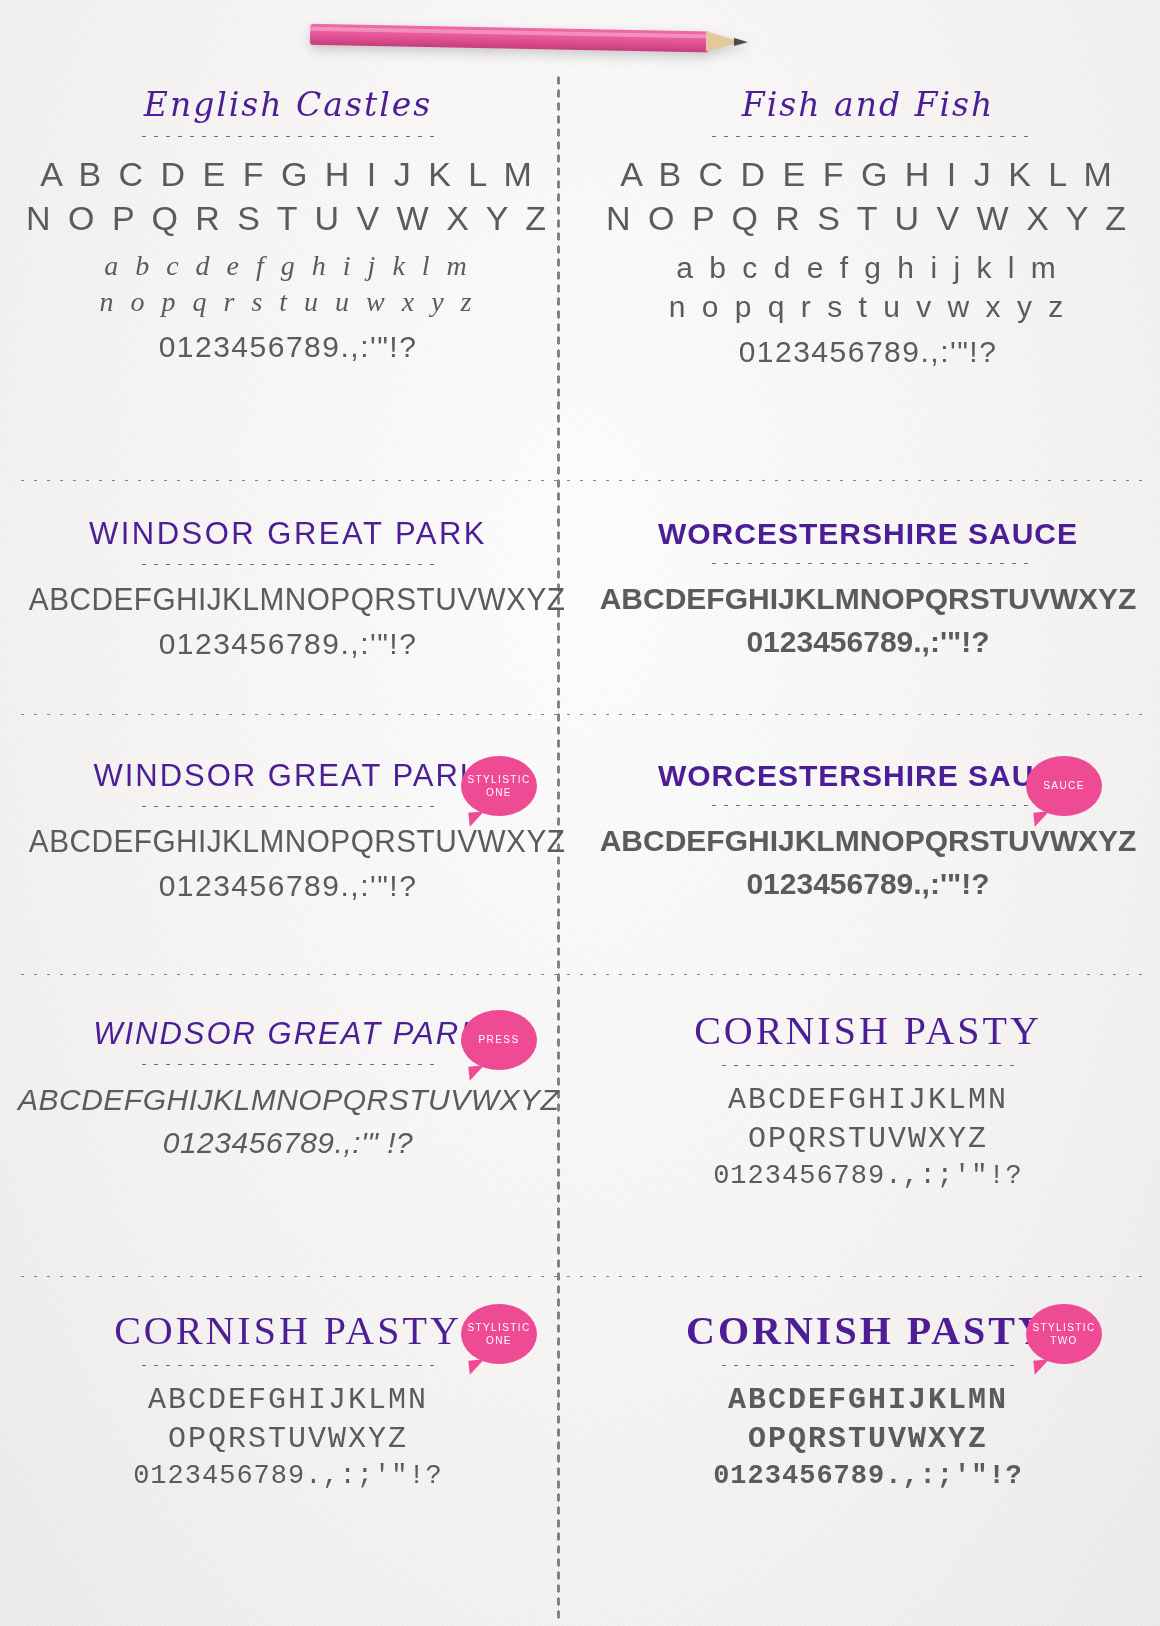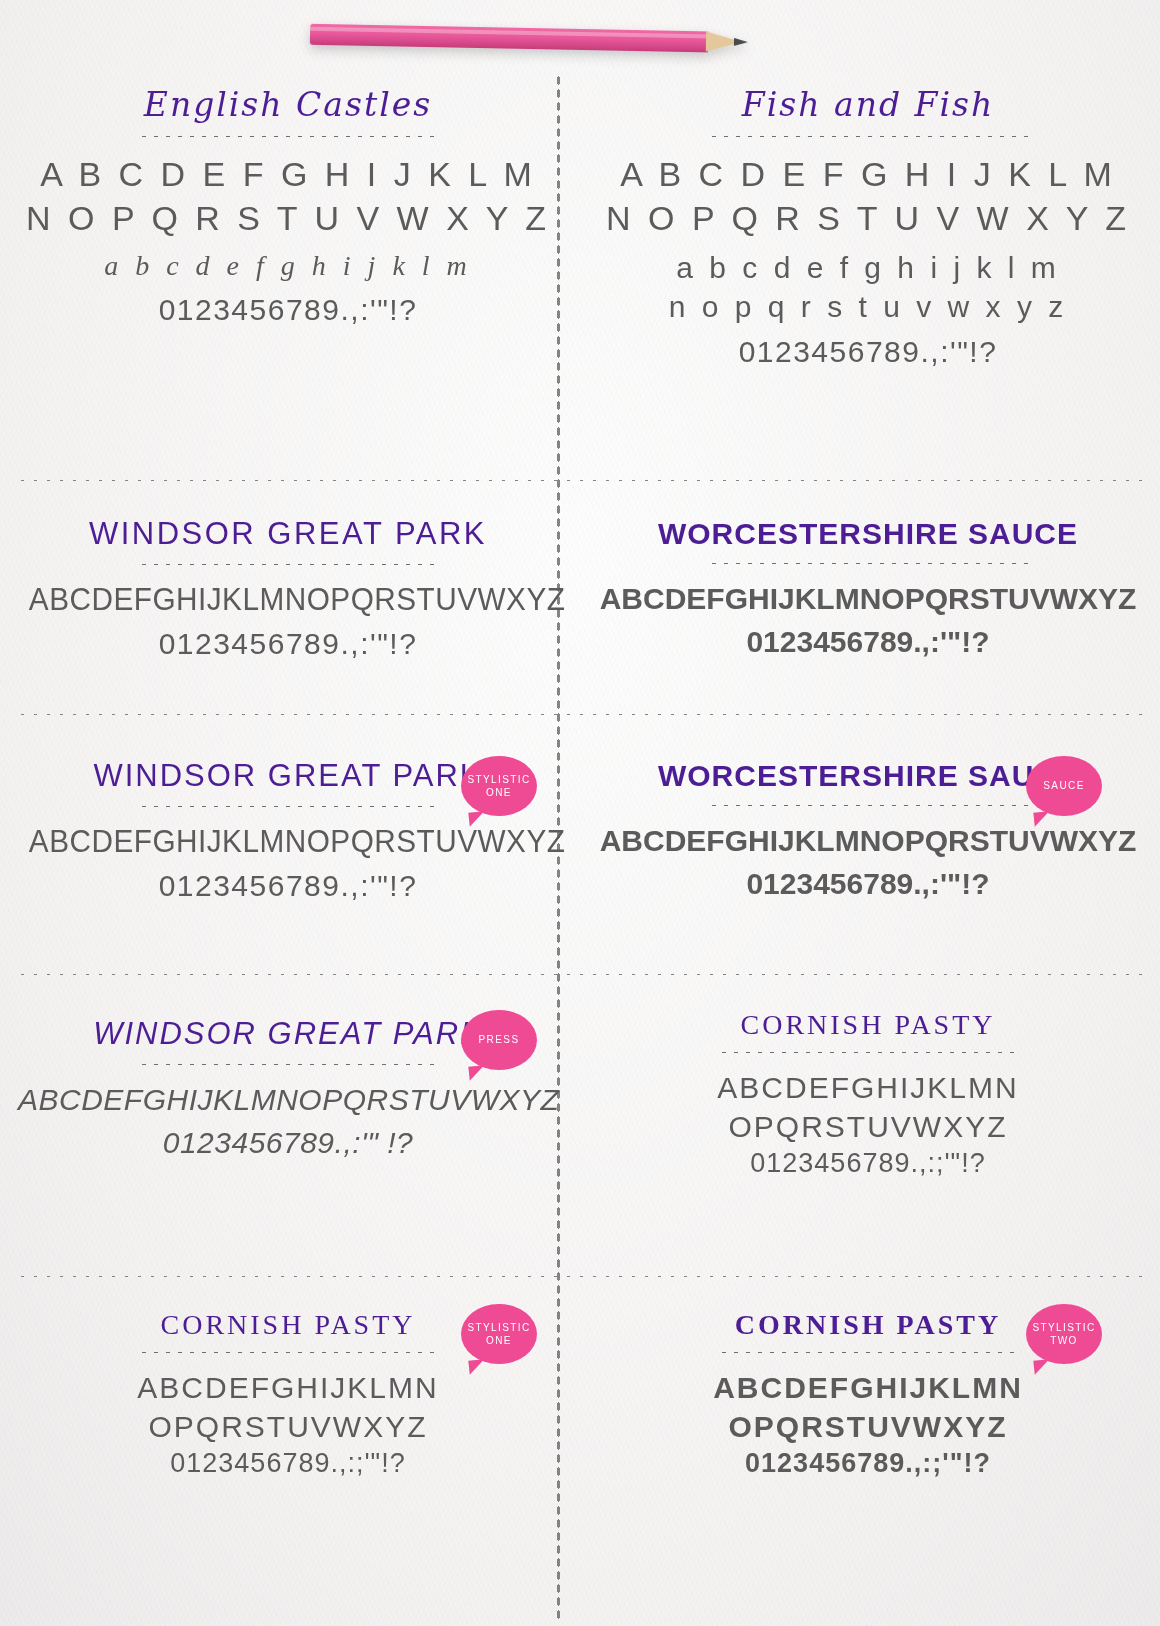--- a/index.html
+++ b/index.html
@@ -121,21 +121,21 @@
   .title-block {
     font-family: "Liberation Sans", sans-serif;
     font-size: 31px;
     letter-spacing: 2.5px;
     font-weight: normal;
   }
   .title-block.rough { letter-spacing: 2px; }
   .title-block.italic { font-style: italic; letter-spacing: 2px; }
   .title-serif {
     font-family: "Liberation Serif", serif;
-    font-size: 28px;
+    font-size: 40px;
     letter-spacing: 3px;
   }
 
   .dotline {
     margin: 11px auto 13px auto;
     height: 5px;
     background-image: radial-gradient(#5f5f5f 1.5px, transparent 1.7px);
     background-size: 12px 5px;
     background-repeat: repeat-x;
     opacity: 0.9;
@@ -176,21 +176,21 @@
     font-size: 30px;
     letter-spacing: 0px;
   }
   .sp-italic {
     font-family: "Liberation Sans", sans-serif;
     font-style: italic;
     font-size: 30px;
     letter-spacing: 0.5px;
   }
   .sp-serif {
-    font-family: Liberation Sans, sans-serif;
+    font-family: Liberation Mono, monospace;
     font-size: 30px;
     letter-spacing: 2px;
   }
 
   
   .badge {
     position: absolute;
     width: 76px;
     height: 60px;
     background: #ef4b95;
@@ -236,20 +236,21 @@
   <div class="h-divider" style="top:712px;"></div>
   <div class="h-divider" style="top:972px;"></div>
   <div class="h-divider" style="top:1274px;"></div>
 
   <div class="block" style="left:18px; top:88px;">
     <div class="title title-script">English Castles</div>
     <div class="dotline" style="width:300px;"></div>
     <div class="specimen sp-thin">A B C D E F G H I J K L M</div>
     <div class="specimen sp-thin">N O P Q R S T U V W X Y Z</div>
     <div class="specimen sp-thin-lower" style="margin-top:8px;">a b c d e f g h i j k l m</div>
+    <div class="specimen sp-thin-lower">n o p q r s t u u w x y z</div>
     <div class="specimen sp-num" style="margin-top:6px;">0123456789.,:'"!?</div>
   </div>
 
   <div class="block" style="left:598px; top:88px;">
     <div class="title title-script">Fish and Fish</div>
     <div class="dotline" style="width:320px;"></div>
     <div class="specimen sp-thin">A B C D E F G H I J K L M</div>
     <div class="specimen sp-thin">N O P Q R S T U V W X Y Z</div>
     <div class="specimen sp-thin" style="font-size:30px; letter-spacing:4px; margin-top:8px;">a b c d e f g h i j k l m</div>
     <div class="specimen sp-thin" style="font-size:30px; letter-spacing:4px;">n o p q r s t u v w x y z</div>

